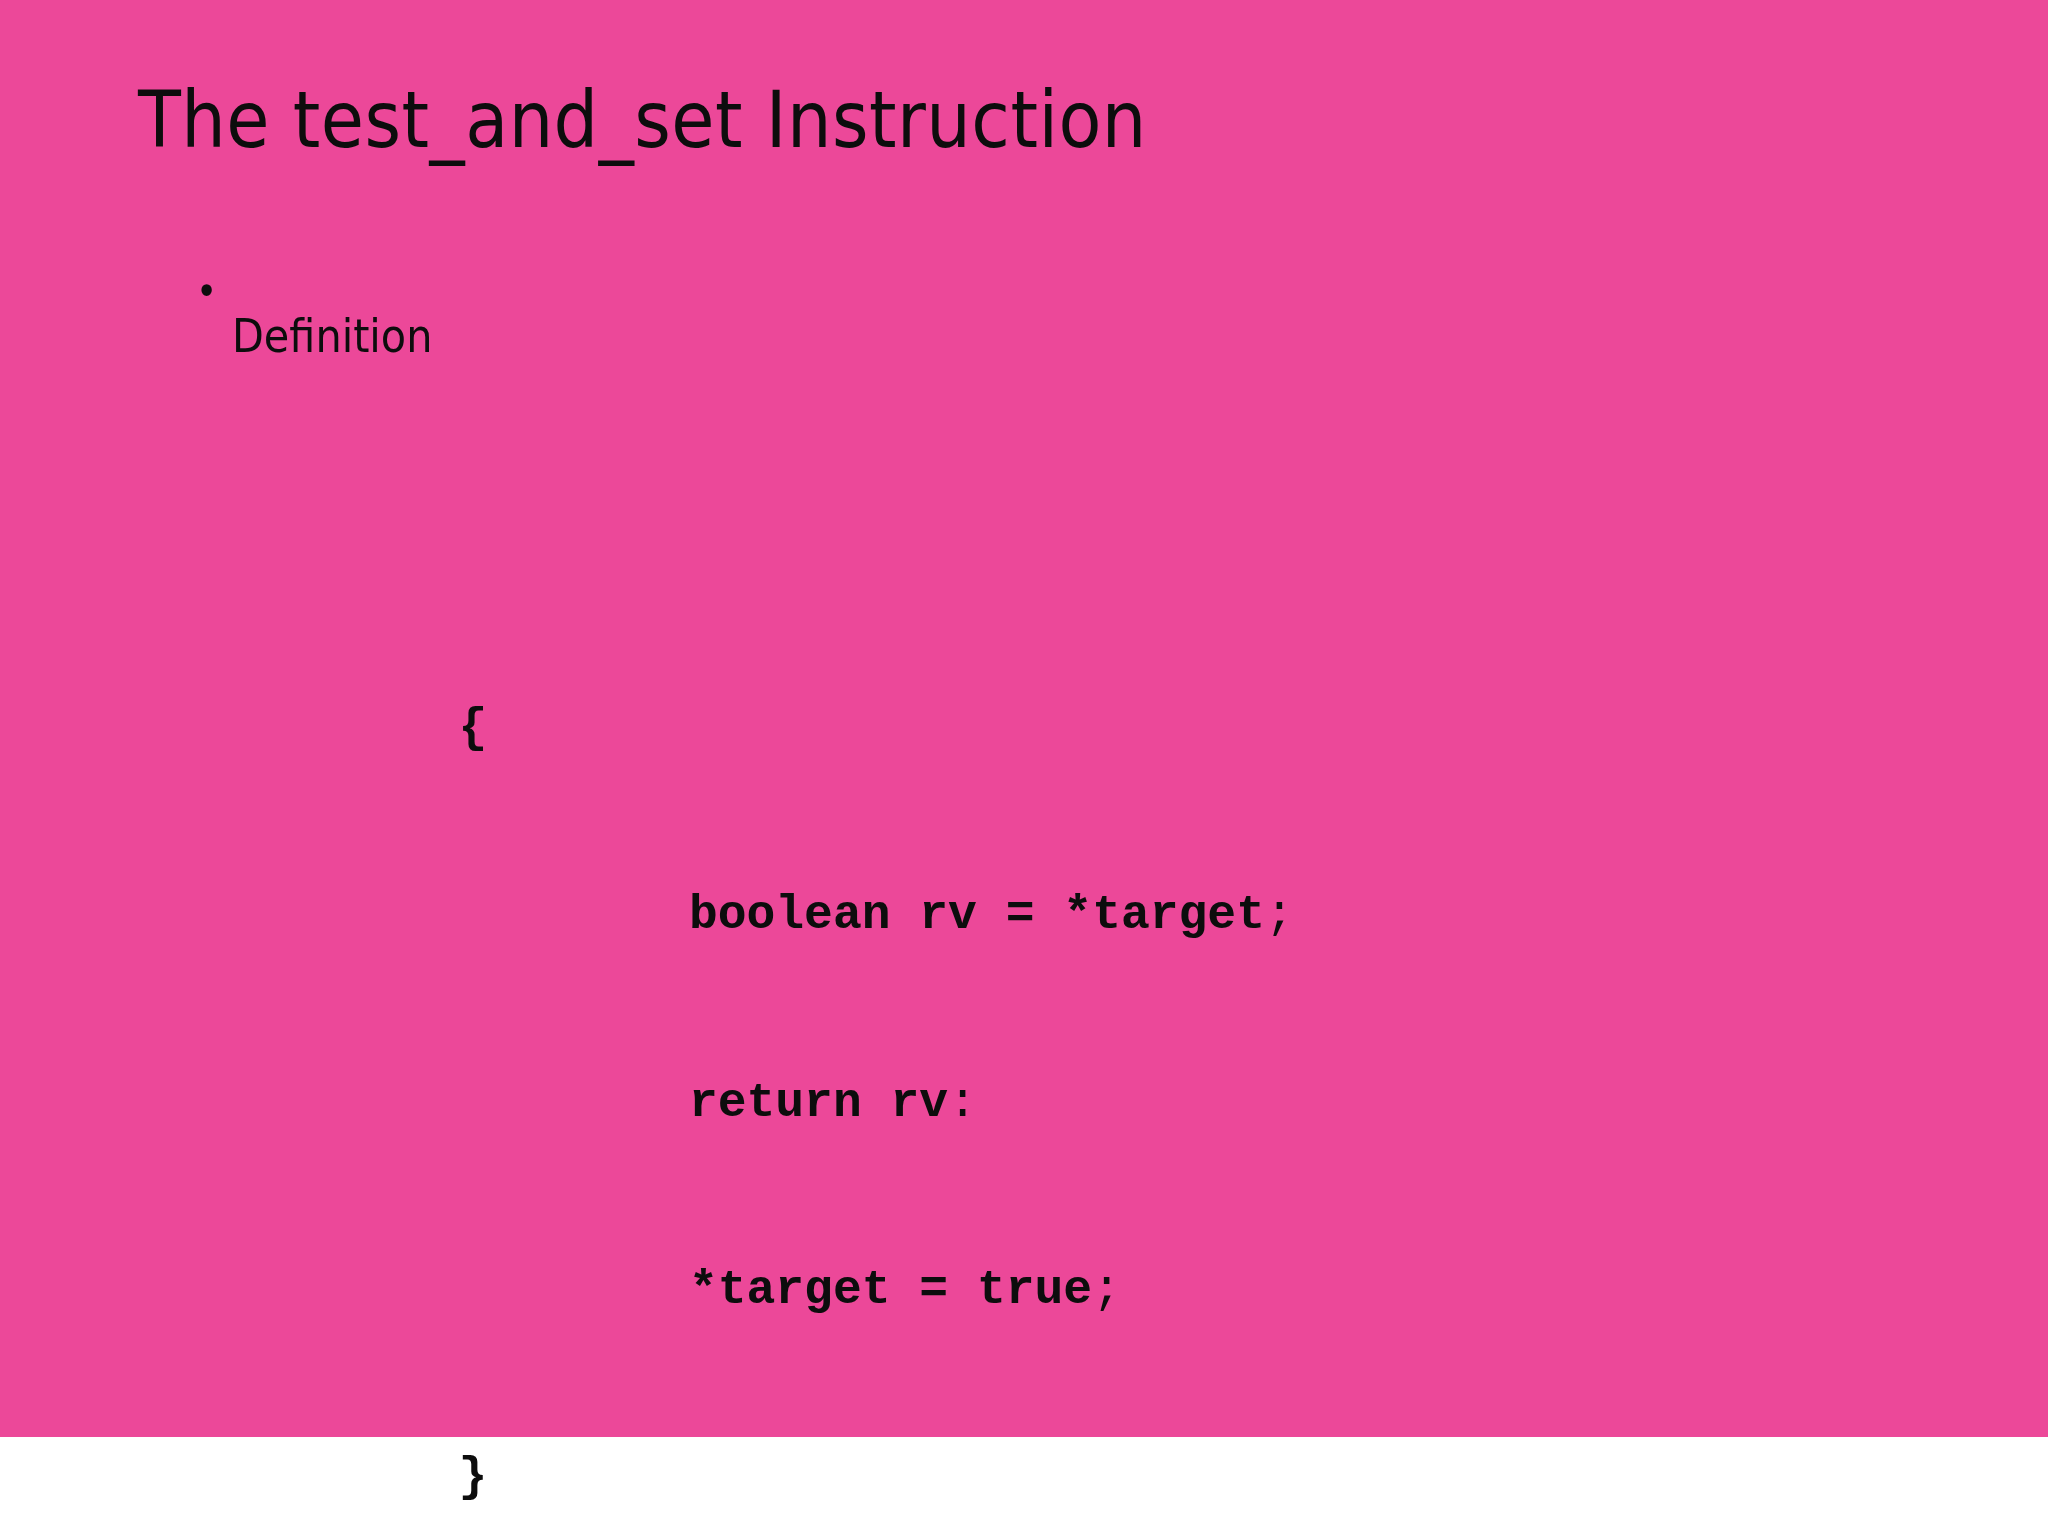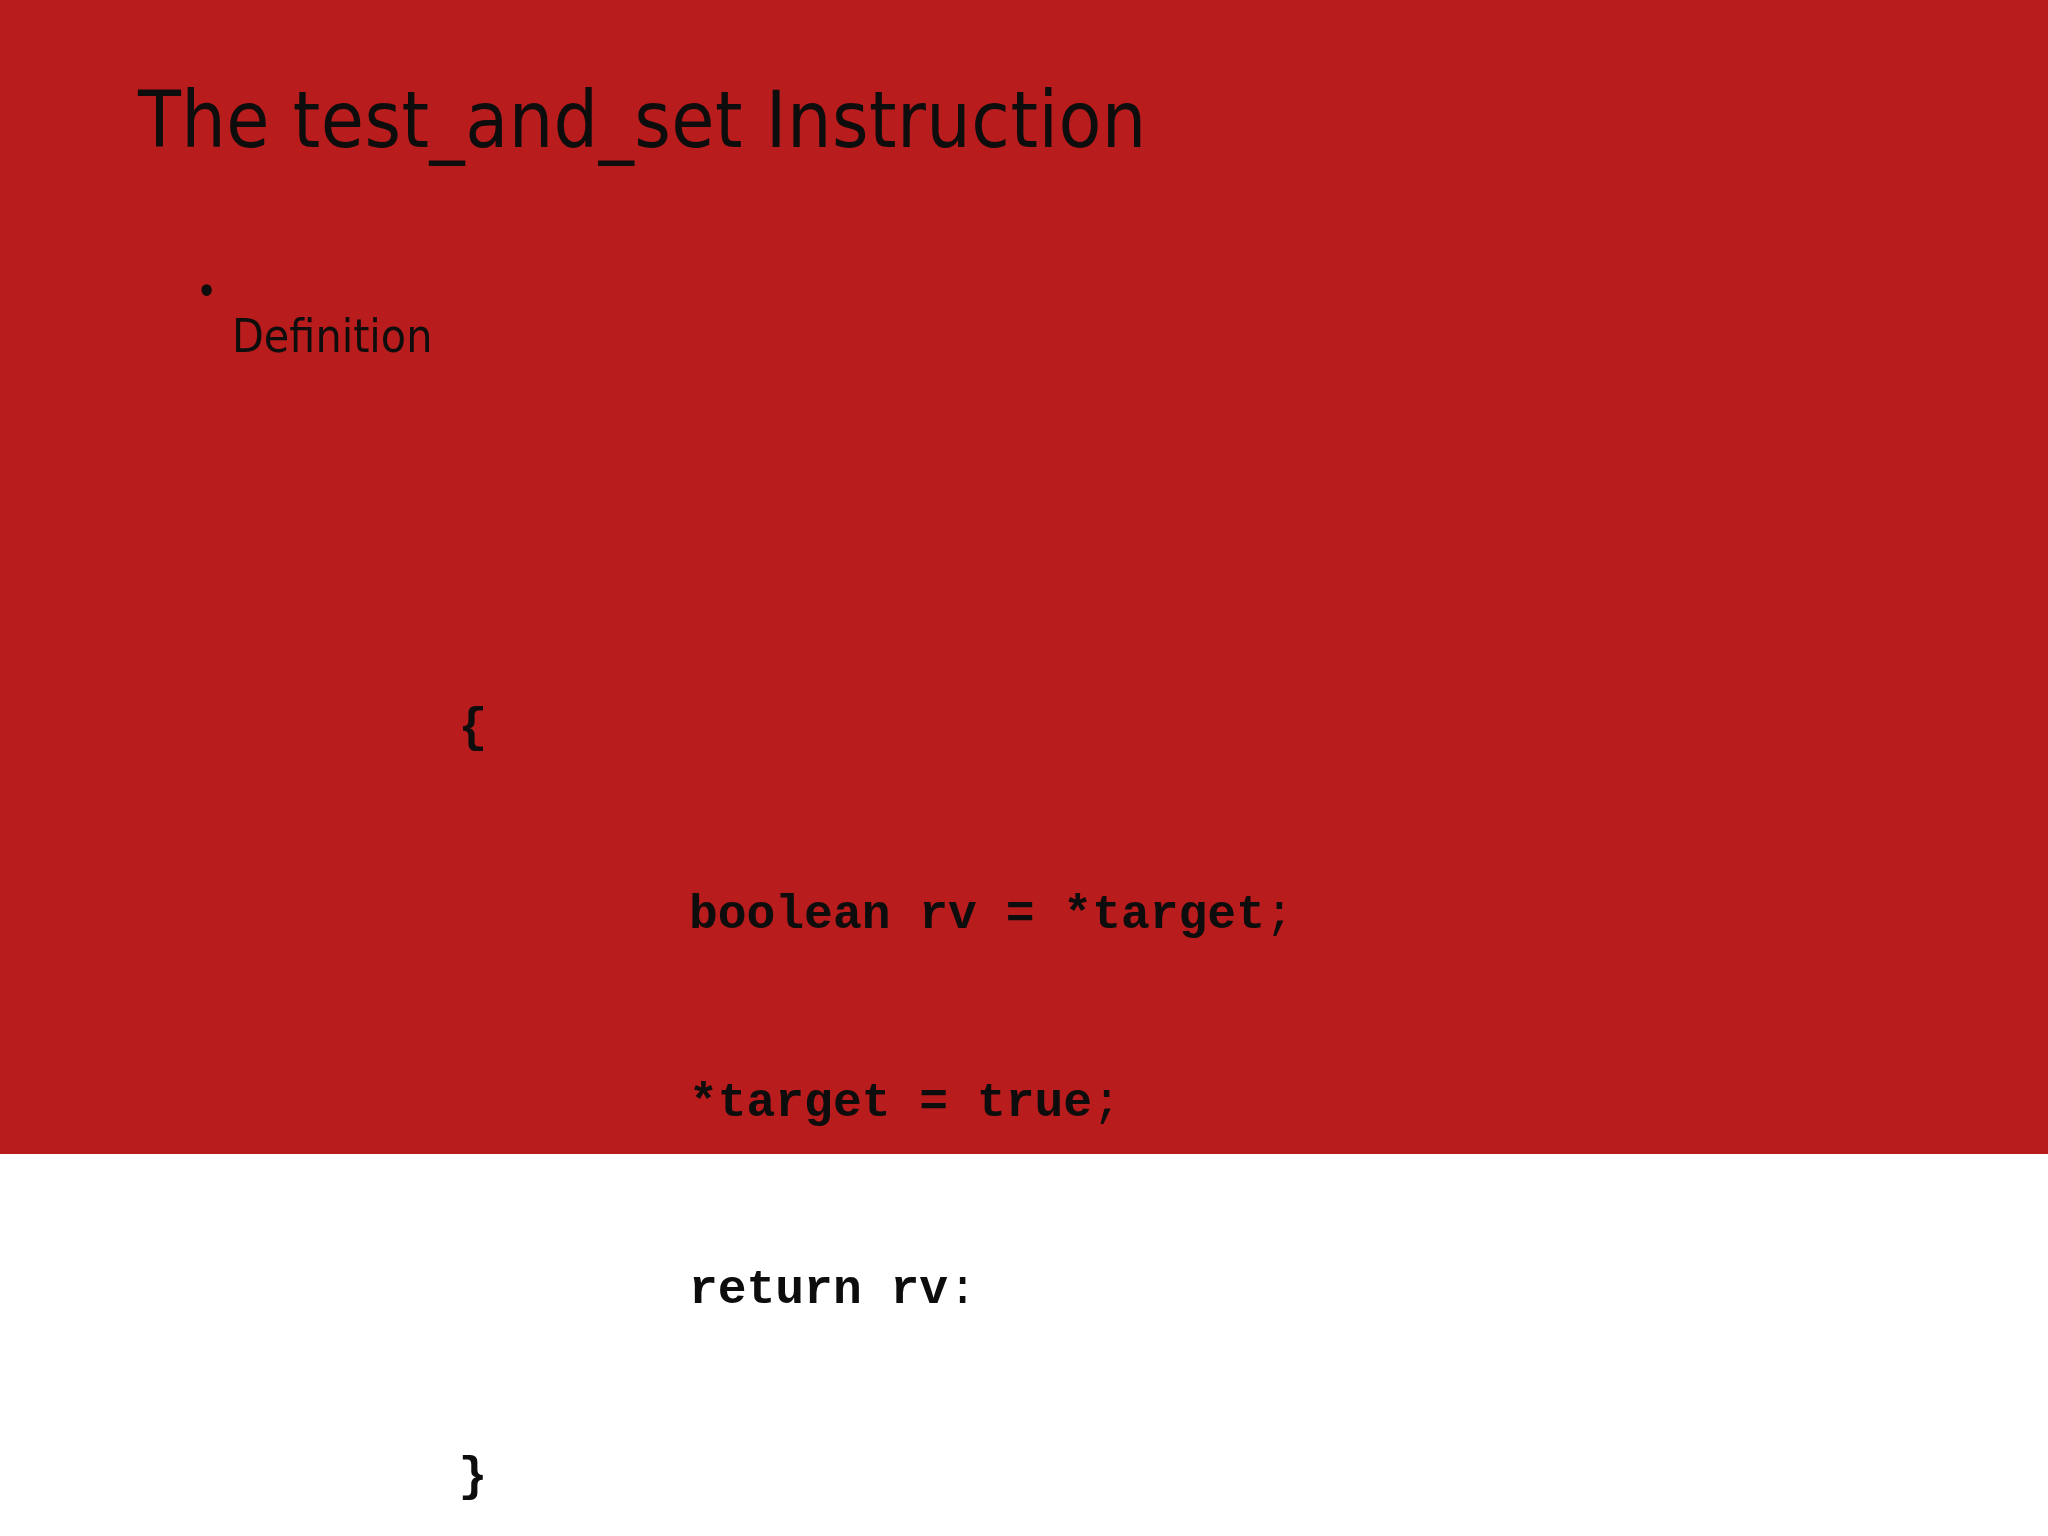--- a/index.html
+++ b/index.html
@@ -12,22 +12,22 @@
     width: 2048px;
     height: 1536px;
     overflow: hidden;
     font-family: "Liberation Sans", sans-serif;
     color: #000000;
   }
 
   .slide {
     position: relative;
     width: 2048px;
-    height: 1154px;
-    background: #b91c1c;
+    height: 1437px;
+    background: #ec4899;
     box-sizing: border-box;
   }
 
   
   .slide-title {
     position: absolute;
     left: 138px;
     top: 28px;
     width: 1760px;
     font-family: "DejaVu Sans Condensed", "Liberation Sans Narrow", "Liberation Sans", sans-serif;
@@ -108,19 +108,19 @@
       <span class="dot">•</span>
       <span class="txt">Definition</span>
     </div>
 
     <div class="spacer-sm"></div>
 
     <div class="code-block">
       <span class="code-line sig"><span>&nbsp;&nbsp;&nbsp;&nbsp;&nbsp;&nbsp;&nbsp;&nbsp;</span></span>
       <span class="code-line"><span>&nbsp;&nbsp;&nbsp;&nbsp;&nbsp;&nbsp;&nbsp;&nbsp;</span><span>{</span></span>
       <span class="code-line"><span>&nbsp;&nbsp;&nbsp;&nbsp;&nbsp;&nbsp;&nbsp;&nbsp;&nbsp;&nbsp;&nbsp;&nbsp;&nbsp;&nbsp;&nbsp;&nbsp;</span><span>boolean rv = *target</span><span class="punct-light">;</span></span>
+      <span class="code-line"><span>&nbsp;&nbsp;&nbsp;&nbsp;&nbsp;&nbsp;&nbsp;&nbsp;&nbsp;&nbsp;&nbsp;&nbsp;&nbsp;&nbsp;&nbsp;&nbsp;</span><span>return rv</span><span class="punct-light">:</span></span>
       <span class="code-line"><span>&nbsp;&nbsp;&nbsp;&nbsp;&nbsp;&nbsp;&nbsp;&nbsp;&nbsp;&nbsp;&nbsp;&nbsp;&nbsp;&nbsp;&nbsp;&nbsp;</span><span>*target = true</span><span class="punct-light">;</span></span>
-      <span class="code-line"><span>&nbsp;&nbsp;&nbsp;&nbsp;&nbsp;&nbsp;&nbsp;&nbsp;&nbsp;&nbsp;&nbsp;&nbsp;&nbsp;&nbsp;&nbsp;&nbsp;</span><span>return rv</span><span class="punct-light">:</span></span>
       <span class="code-line"><span>&nbsp;&nbsp;&nbsp;&nbsp;&nbsp;&nbsp;&nbsp;&nbsp;</span><span>}</span></span>
     </div>
 
   </div>
 </div>
 
 </body></html>

